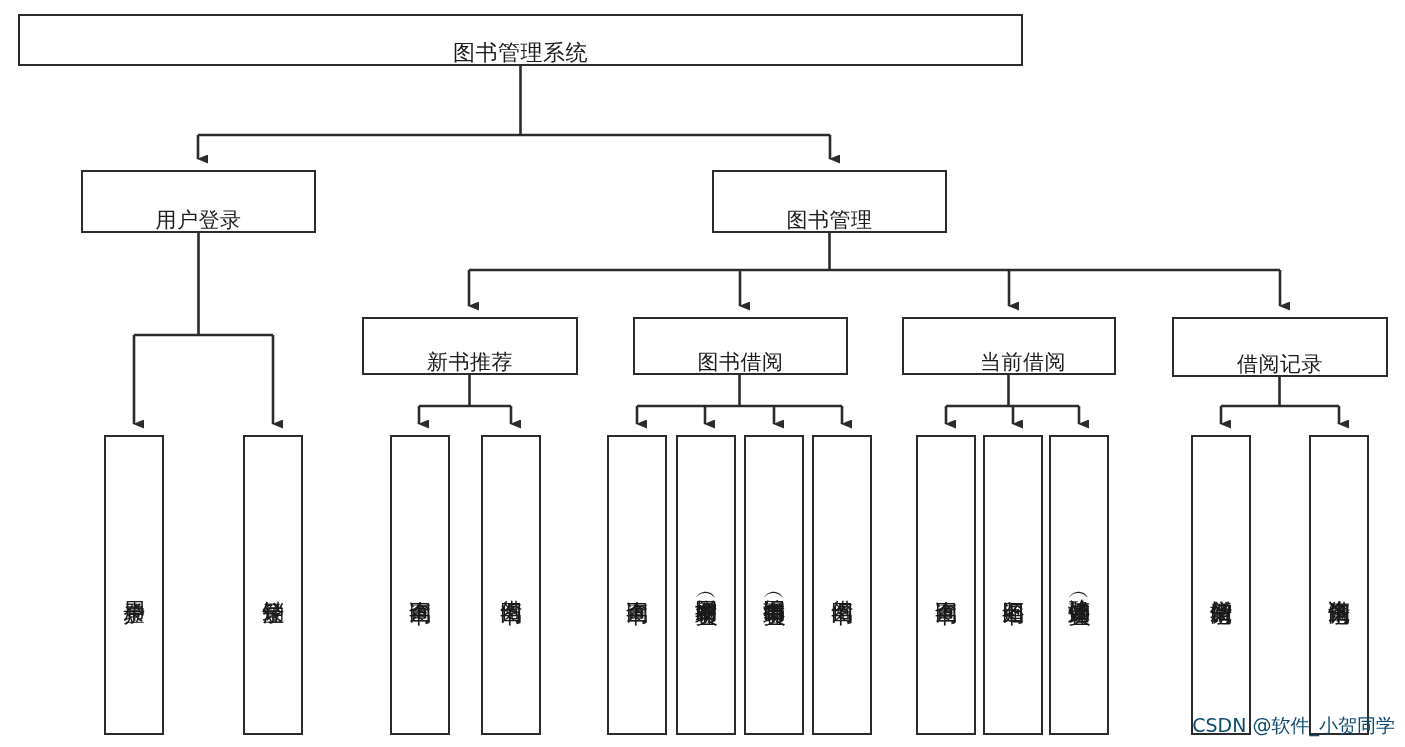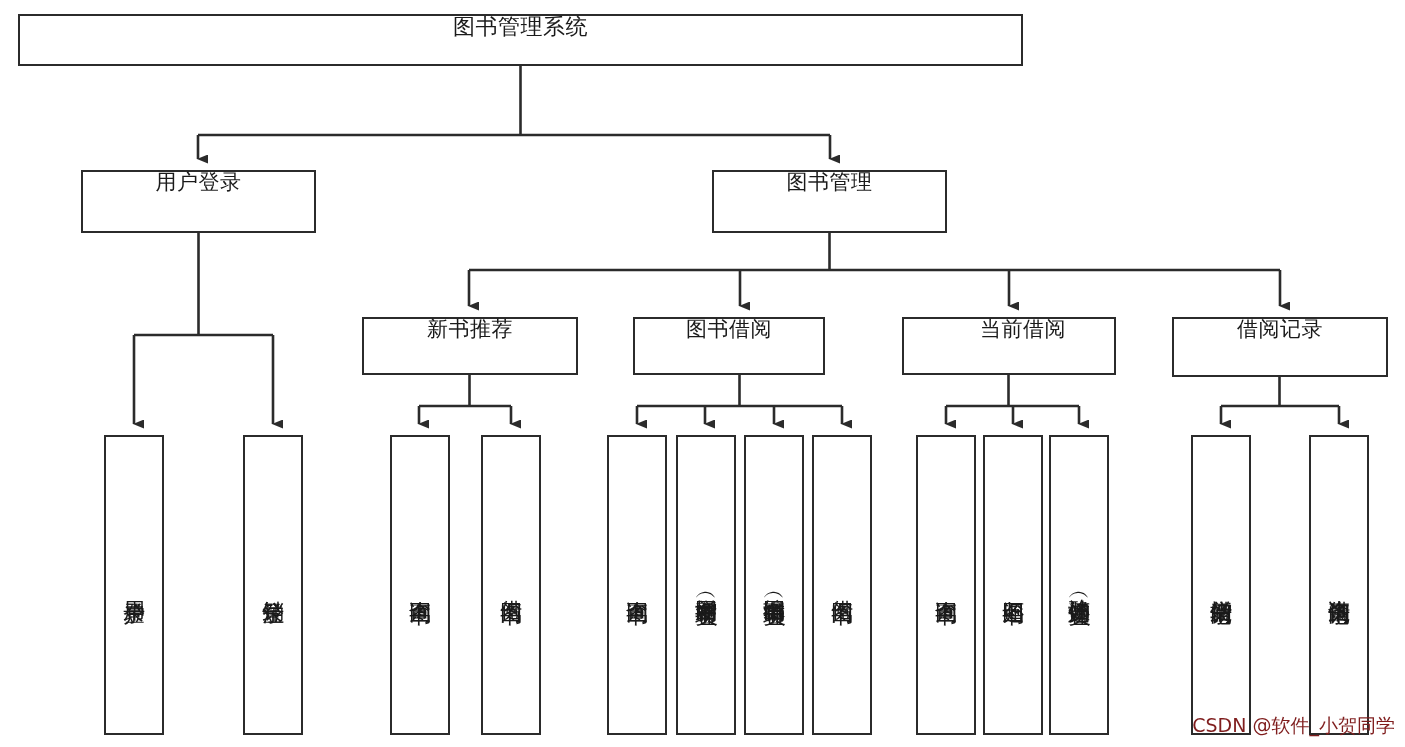--- a/index.html
+++ b/index.html
@@ -25,21 +25,21 @@
     width: 1405px;
     height: 747px;
     pointer-events: none;
   }
   .node {
     position: absolute;
     box-sizing: border-box;
     background: #ffffff;
     border: 2px solid #2b2b2b;
     display: flex;
-    align-items: flex-start;
+    align-items: flex-end;
     justify-content: center;
     color: #1a1a1a;
   }
   .node .label {
     display: block;
     white-space: nowrap;
     letter-spacing: 0.5px;
   }
   .node-h .label {
     font-size: 21px;
@@ -58,21 +58,21 @@
     font-size: 22px;
     line-height: 1.12;
     letter-spacing: 1px;
     white-space: nowrap;
   }
   .watermark {
     position: absolute;
     right: 10px;
     bottom: 8px;
     font-size: 19px;
-    color: #7f1d1d;
+    color: #0c4a6e;
     white-space: nowrap;
     font-family: "DejaVu Sans", "Liberation Sans", sans-serif;
   }
 </style>
 </head>
 <body>
 
 <div id="canvas">
 
   <svg class="connectors" viewBox="0 0 1405 747">
@@ -134,21 +134,21 @@
   </div>
 
   <div class="node node-h" style="left:712px; top:170px; width:235px; height:63px;">
     <span class="label">图书管理</span>
   </div>
 
   <div class="node node-h" style="left:362px; top:317px; width:216px; height:58px;">
     <span class="label">新书推荐</span>
   </div>
 
-  <div class="node node-h" style="left:633px; top:317px; width:192px; height:58px;">
+  <div class="node node-h" style="left:633px; top:317px; width:215px; height:58px;">
     <span class="label">图书借阅</span>
   </div>
 
   <div class="node node-h" style="left:902px; top:317px; width:214px; height:58px;padding-left:28px;">
     <span class="label">当前借阅</span>
   </div>
 
   <div class="node node-h" style="left:1172px; top:317px; width:216px; height:60px;">
     <span class="label">借阅记录</span>
   </div>

